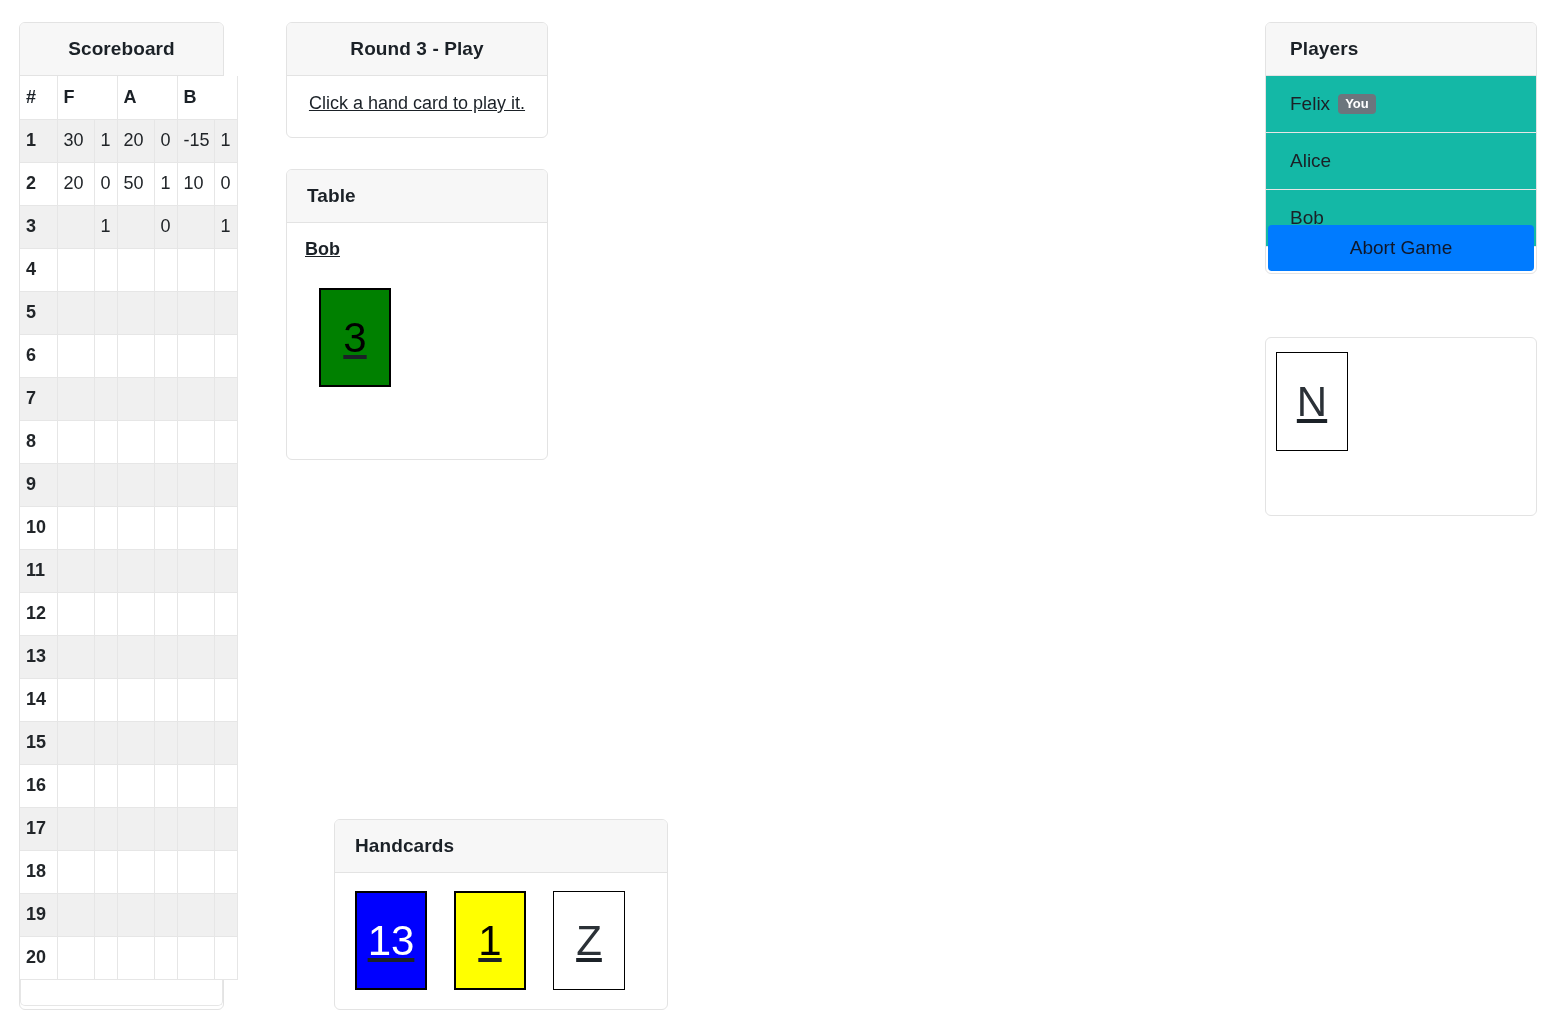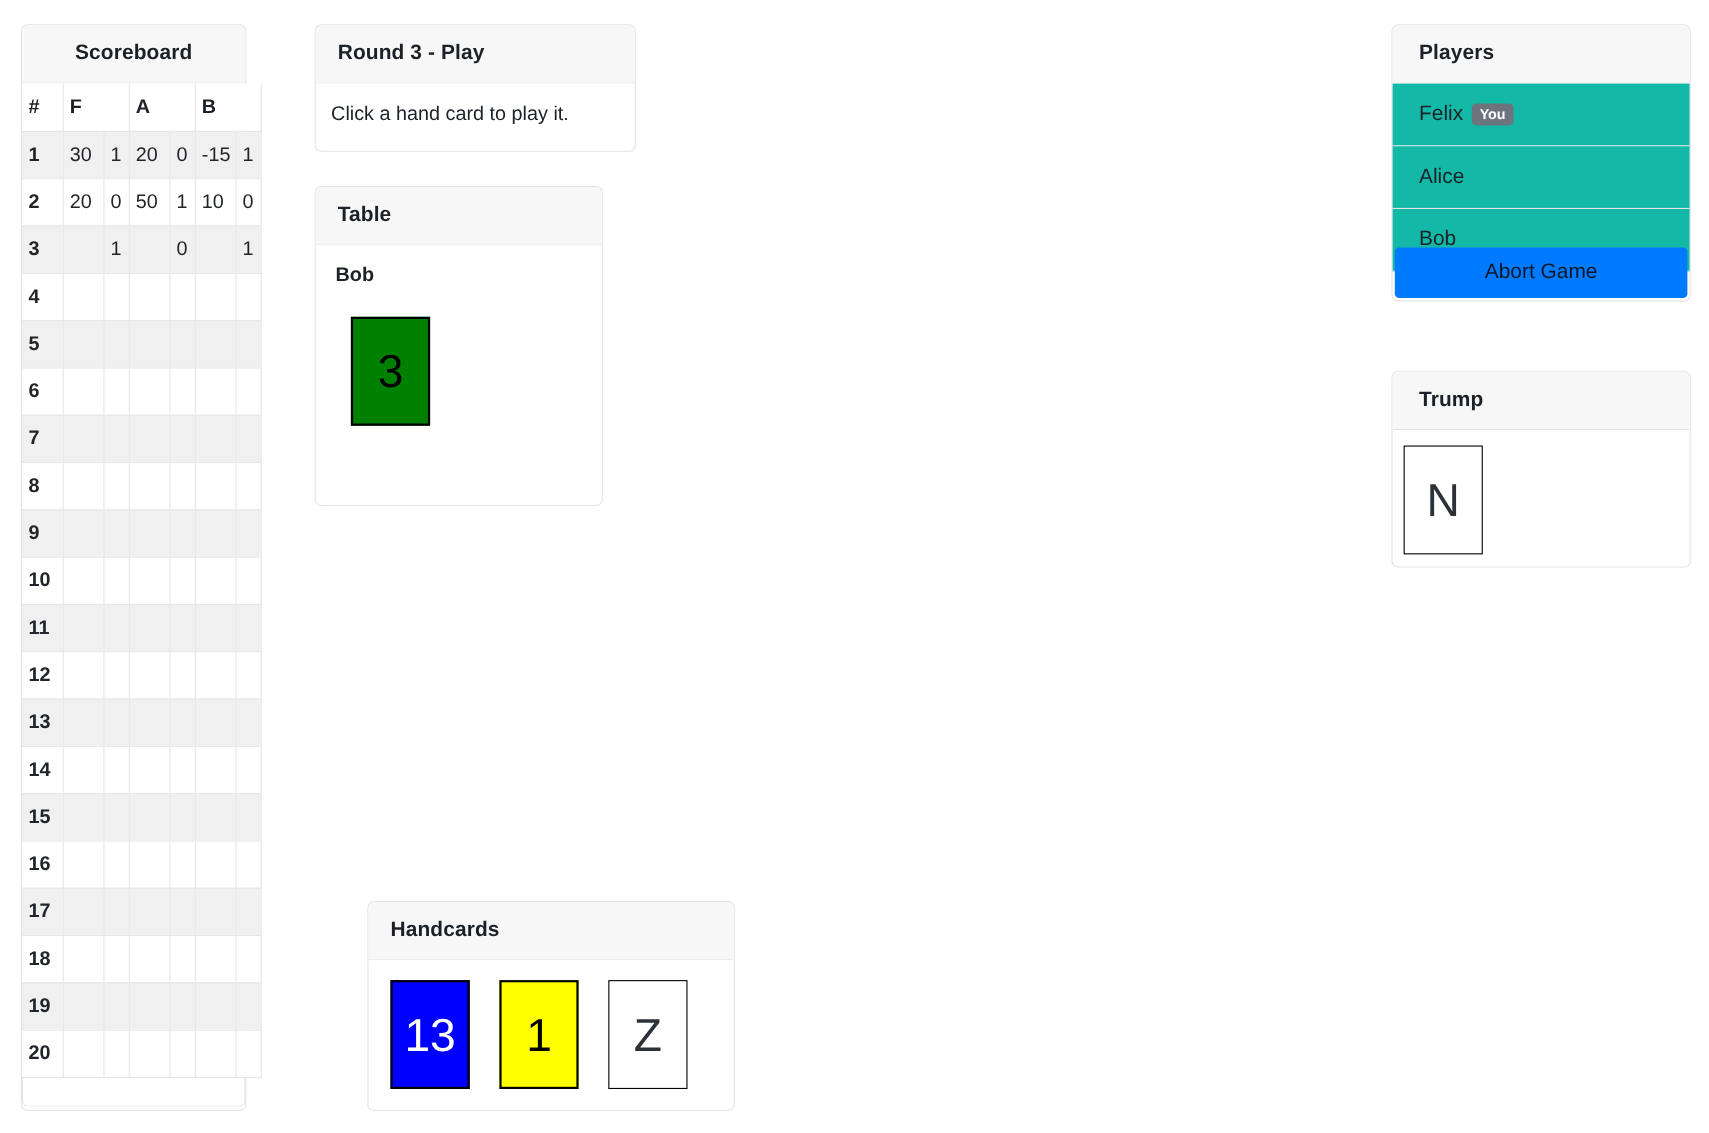--- a/index.html
+++ b/index.html
@@ -34,20 +34,21 @@
     padding: 15px 20px;
     font-size: 19px;
     font-weight: bold;
     color: #1b2127;
     letter-spacing: .1px;
   }
   .panel-body {
     padding: 16px 20px;
     font-size: 18px;
     color: #1b2127;
+    text-decoration: underline;
   }
 
   
   #scoreboard { left: 19px; top: 22px; width: 205px; height: 988px; }
   #scoreboard .panel-header { padding: 15px 0; text-align: center; }
 
   table.score {
     width: 100%;
     border-collapse: collapse;
     font-size: 18px;
@@ -82,21 +83,21 @@
 
   .score-foot {
     height: 26px;
     background: #ffffff;
     border: 1px solid #e6e6e6;
     border-top: none;
     border-radius: 0 0 5px 5px;
   }
 
   
-  #round-panel { left: 286px; top: 22px; width: 292px; height: 116px; }
+  #round-panel { left: 286px; top: 22px; width: 262px; height: 116px; text-align: center; }
   #round-panel .panel-body { padding: 17px 14px; font-size: 18px; }
 
   
   #table-panel { left: 286px; top: 169px; width: 262px; height: 291px; }
   #table-panel .panel-body { padding: 16px 18px; }
   .table-player-name {
     font-size: 18px;
     font-weight: bold;
     color: #1b2127;
     margin-bottom: 28px;
@@ -418,21 +419,20 @@
           <span>Alice</span>
         </div>
         <div class="player-row">
           <span>Bob</span>
         </div>
       </div>
     <button class="abort-btn">Abort Game</button>
   </div>
 
   <div class="panel" id="trump-panel">
-    <div class="panel-header">Trump</div>
     <div class="panel-body">
       <div id="trump-card">
           <div class="card plain" style="background: rgb(255, 255, 255); color: rgb(43, 49, 55);">N</div>
         </div>
     </div>
   </div>
 
 </div>
 
 </body></html>

